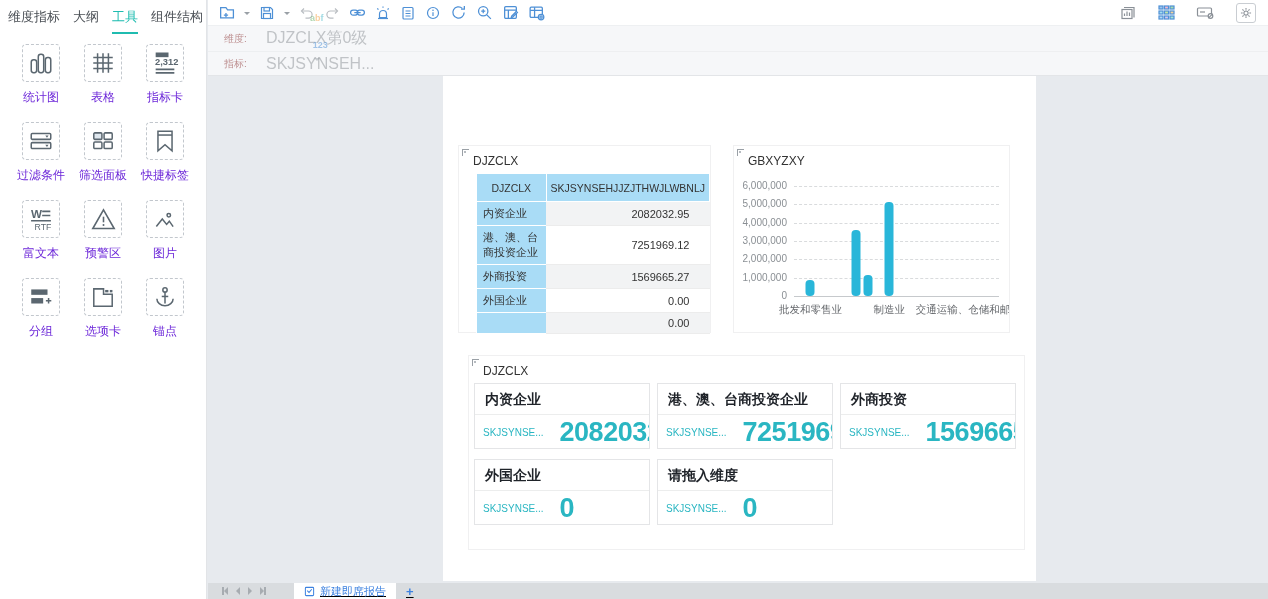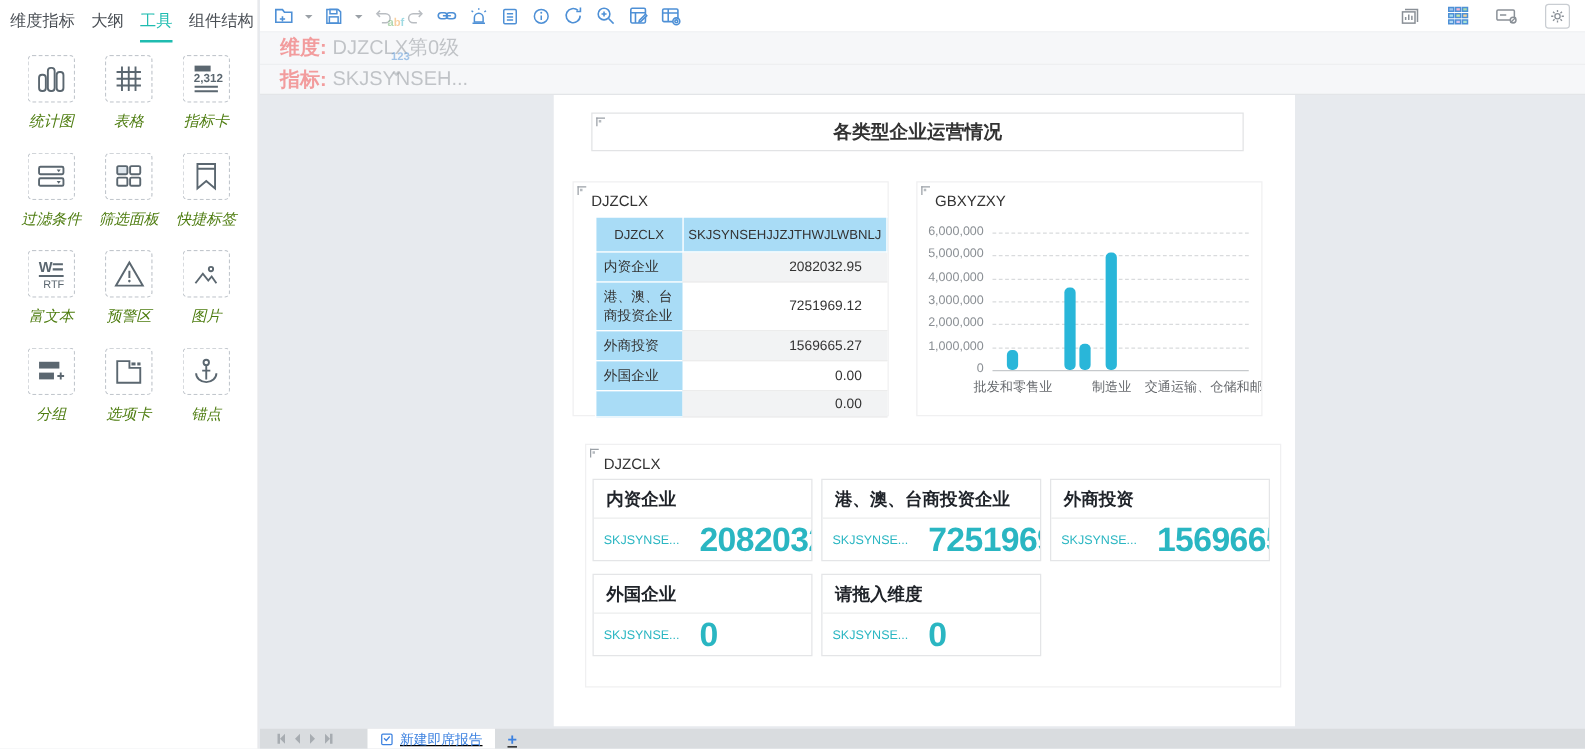--- a/index.html
+++ b/index.html
@@ -7,40 +7,40 @@
   .app { position:relative; width:1268px; height:599px; background:#e7eaee; overflow:hidden; }
 
   
   .sidebar { position:absolute; left:0; top:0; width:207px; height:599px; background:#fff; border-right:1px solid #e2e4e7; z-index:3; }
   .side-tabs { display:flex; gap:13px; padding:8px 8px 0 8px; font-size:13px; color:#4a4f55; }
   .side-tab { cursor:pointer; padding-bottom:6px; white-space:nowrap; }
   .side-tab.active { color:#1fbcb0; border-bottom:2px solid #1fbcb0; }
   .tool-grid { display:grid; grid-template-columns:repeat(3,1fr); padding:10px 10px 0 10px; row-gap:16px; }
   .tool { display:flex; flex-direction:column; align-items:center; gap:7px; }
   .tile { width:38px; height:38px; border:1px dashed #c2c7cd; border-radius:4px; display:flex; align-items:center; justify-content:center; background:#fff; }
-  .tool-label { font-size:12px; color:#4d7c0f;font-style:italic; }
+  .tool-label { font-size:12px; color:#6d28d9; }
   .tile svg { stroke:#5b6770; fill:none; stroke-width:1.4; }
 
   
   .main { position:absolute; left:208px; top:0; right:0; bottom:0; }
   .toolbar { position:absolute; left:0; right:0; top:0; height:26px; background:#fff; display:flex; align-items:center; justify-content:space-between; padding:0 12px 0 10px; border-bottom:1px solid #eef0f2; }
   .tb-left { display:flex; align-items:center; gap:9px; }
   .tb-right { display:flex; align-items:center; gap:20px; }
   .tb-btn { display:flex; align-items:center; cursor:pointer; }
   .tb-btn svg { stroke:#4e90d6; fill:none; stroke-width:1.2; }
   .tb-btn.gray svg { stroke:#b9bdc2; }
   .tb-btn.dark svg { stroke:#8a9097; }
   .caret { width:0; height:0; border:3.5px solid transparent; border-top-color:#9aa0a6; margin-top:4px; cursor:pointer; }
   .boxed { border:1px solid #c9cdd2; border-radius:3px; padding:2px; }
 
   
   .fields { position:absolute; left:0; right:0; top:26px; height:50px; background:#f6f7f9; border-bottom:1px solid #e3e5e8; }
   .field-row { height:25px; display:flex; align-items:center; padding-left:16px; opacity:.5; }
   .field-row + .field-row { border-top:1px solid #e6e8ea; }
-  .field-label { font-size:16px; color:#ef4444; width:42px;font-weight:bold; }
+  .field-label { font-size:10px; color:#7f1d1d; width:42px; }
   .pill { display:flex; align-items:center; gap:5px; cursor:pointer;flex-direction:column; }
   .pill-text { font-size:16px; color:#8c9196; }
   .abf { font-size:9px; font-weight:bold; letter-spacing:0; }
   .abf .c1{color:#67b168;} .abf .c2{color:#f2a144;} .abf .c3{color:#43b6c8;}
   .num-ic { font-size:9px; font-weight:bold; color:#4e90d6; }
 
   
   .canvas { position:absolute; left:0; right:0; top:76px; bottom:16px; background:#e7eaee; overflow:hidden; }
   .sheet { position:absolute; left:235px; top:0; width:593px; bottom:2px; background:#fff; }
   .widget { position:absolute; background:#fff; }
@@ -363,24 +363,20 @@
           <span class="num-ic">123</span>
           <span class="pill-text">SKJSYNSEH...</span>
           <span class="caret"></span>
         </span>
       </div>
     </div>
 
     <div class="canvas">
       <div class="sheet">
 
-        <div class="widget title-widget">
-          <span class="handle"></span>
-          <span class="title-text">各类型企业运营情况</span>
-        </div>
 
         <div class="widget table-widget">
           <span class="handle"></span>
           <div class="wg-title">DJZCLX</div>
           <table class="dtable">
             <colgroup>
                 <col class="c1">
                 <col class="c2">
               </colgroup>
             <tbody>

